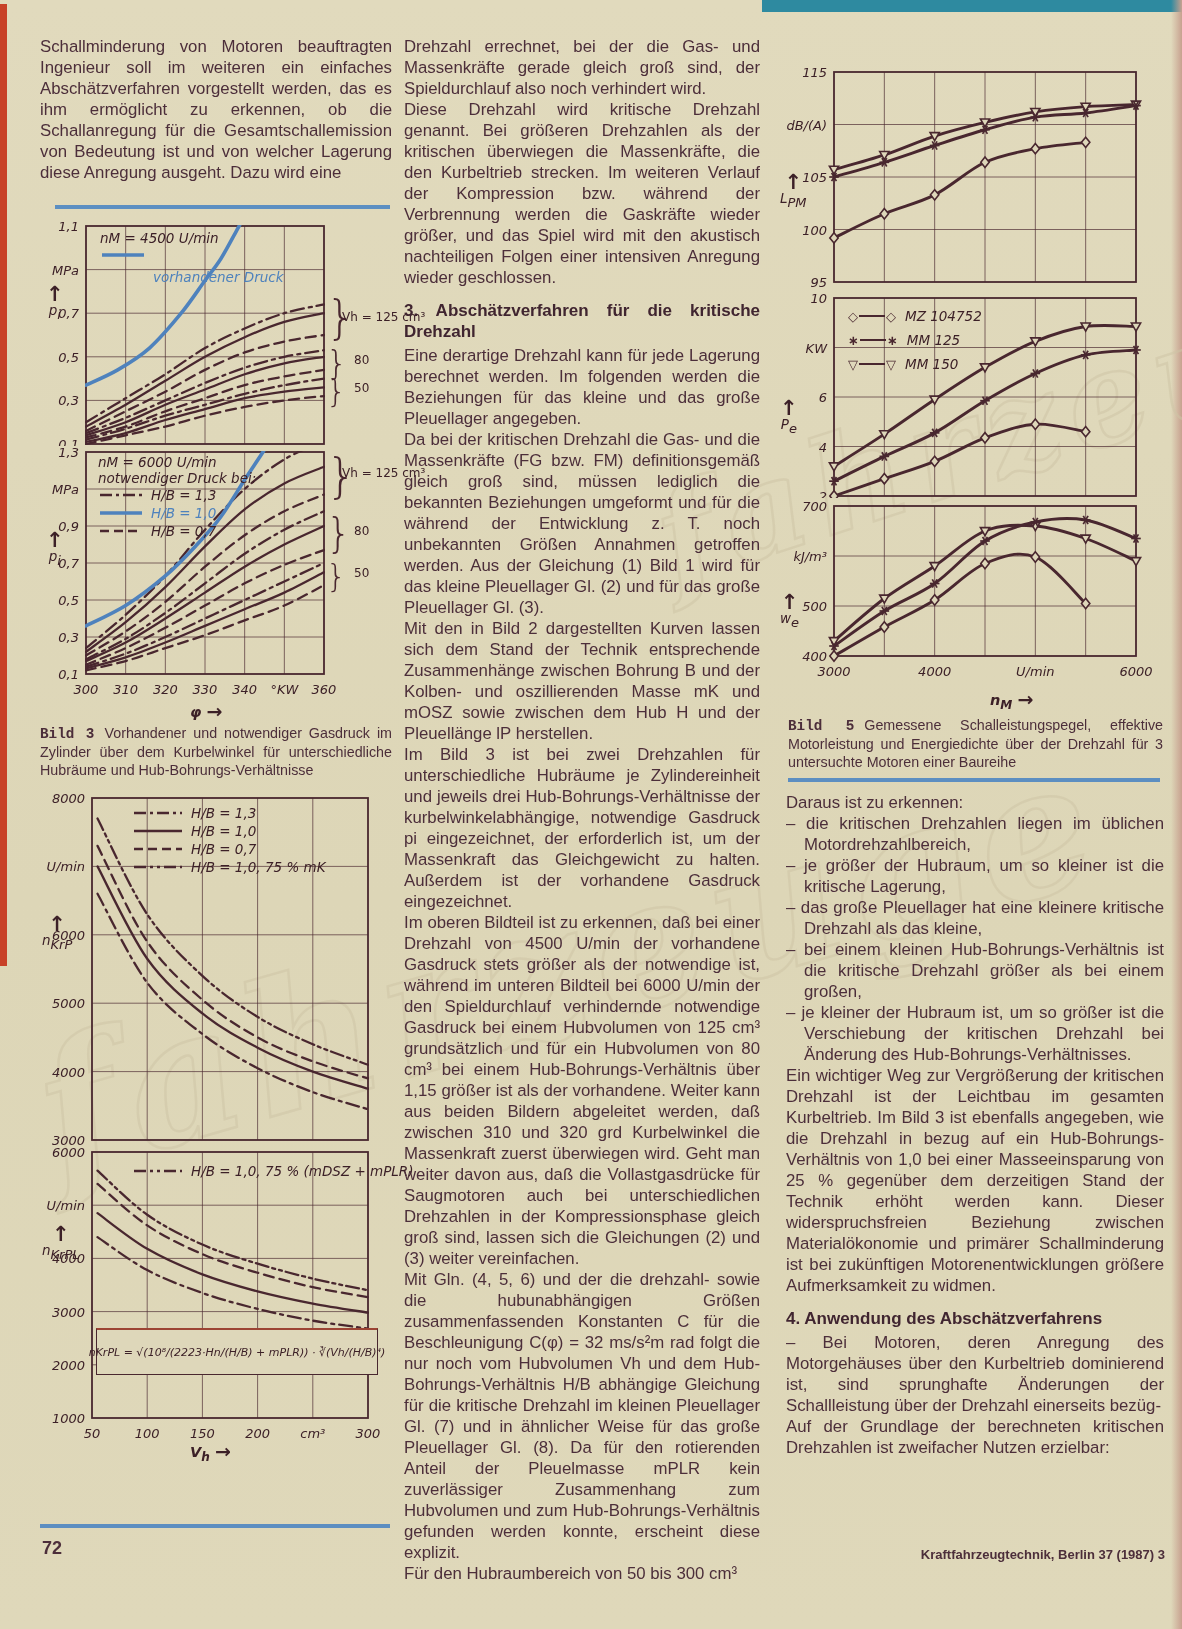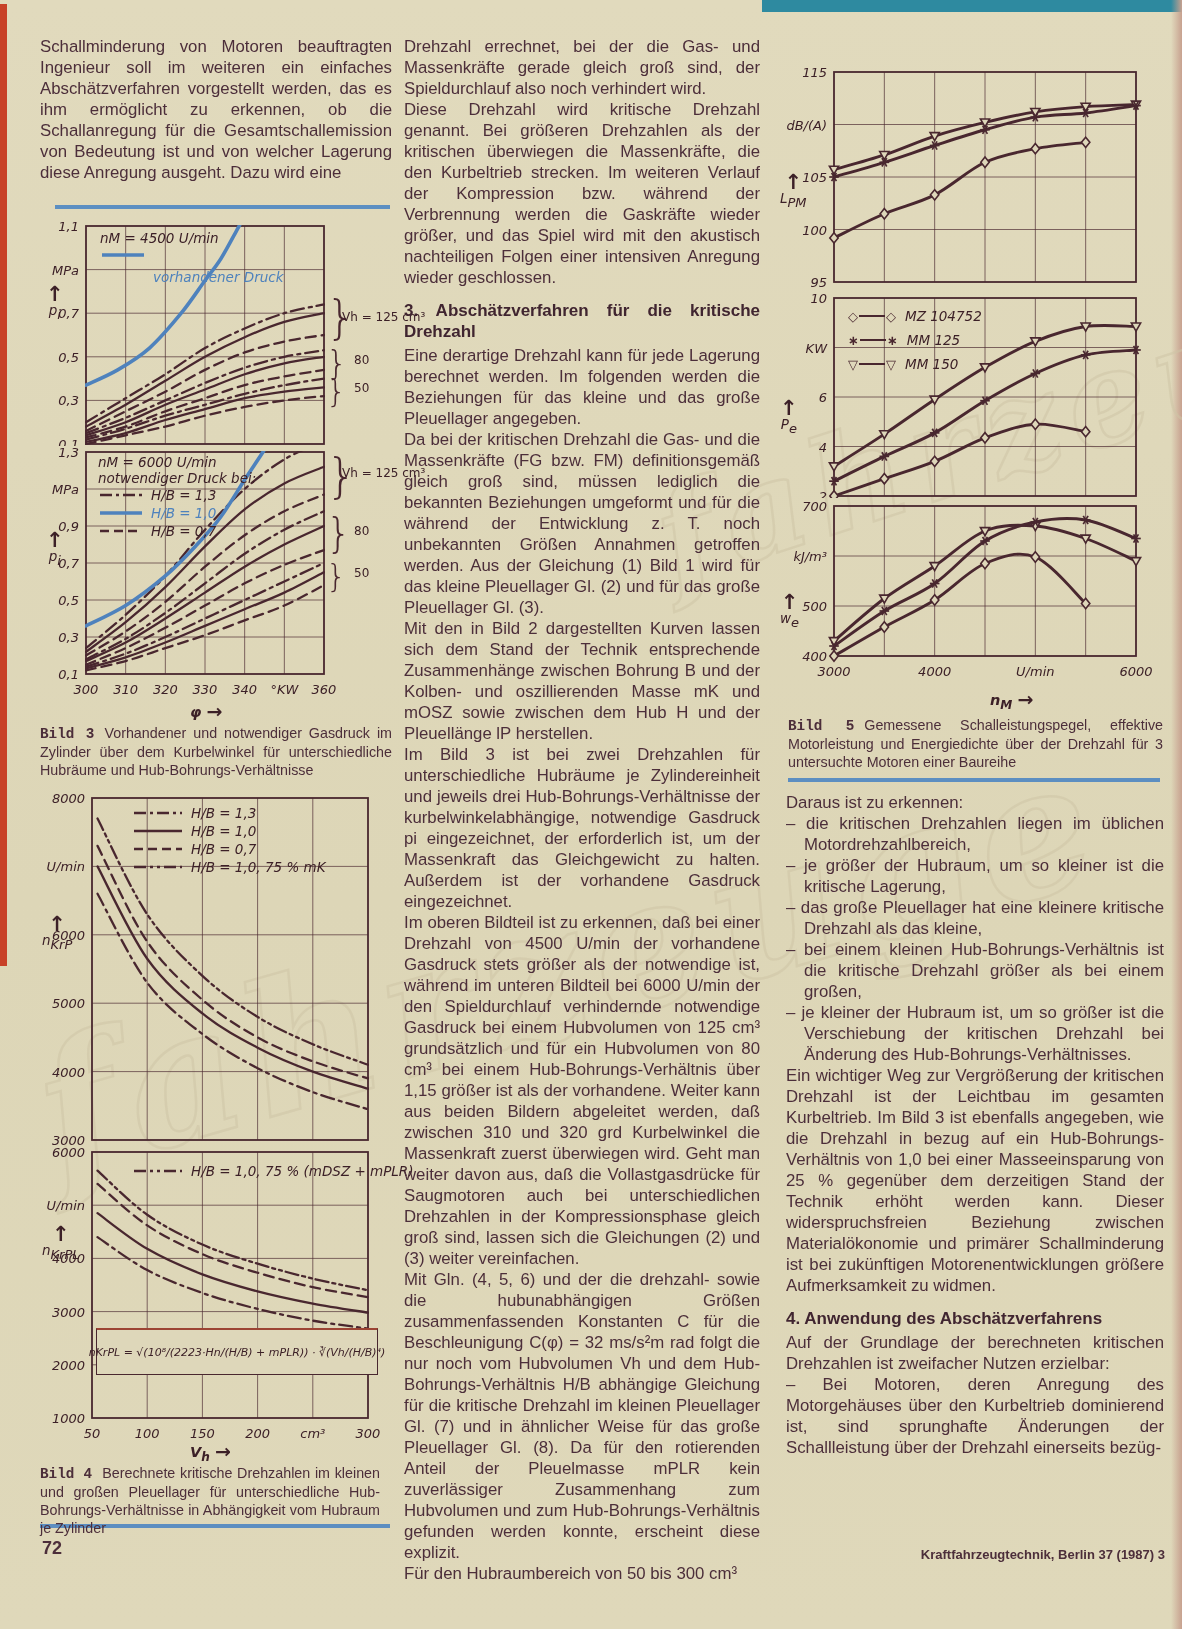--- a/index.html
+++ b/index.html
@@ -309,23 +309,20 @@
     <div class="formula" style="left:56px;top:540px;width:272px;height:40px;">
       <span>nKrPL = √(10⁸/(2223·Hn/(H/B) + mPLR)) · ∛(Vh/(H/B)⁴)</span>
     </div>
 
     <div class="xarrow" style="left:150px;top:652px;">
       <span><span>V</span><sub>h</sub></span>
       <span class="arr">→</span>
     </div>
   </div>
 
-  <div class="caption" style="left:40px;top:1464px;width:340px;">
-    <b>Bild 4</b><span>Berechnete kritische Drehzahlen im kleinen und großen Pleuellager für unterschiedliche Hub-Bohrungs-Verhältnisse in Abhängigkeit vom Hubraum je Zylinder</span>
-  </div>
   <div class="rule-blue" style="left:40px;top:1524px;width:350px;"></div>
   <div class="pagenum">72</div>
 
   <div class="col" style="left:404px;top:36px;width:356px;">
     <p>Drehzahl errechnet, bei der die Gas- und Massenkräfte gerade gleich groß sind, der Spieldurchlauf also noch verhindert wird.</p>
     <p>Diese Drehzahl wird kritische Drehzahl genannt. Bei größeren Drehzahlen als der kritischen überwiegen die Massenkräfte, die den Kurbeltrieb strecken. Im weiteren Verlauf der Kompression bzw. während der Verbrennung werden die Gaskräfte wieder größer, und das Spiel wird mit den akustisch nachteiligen Folgen einer intensiven Anregung wieder geschlossen.</p>
     <h3>3. Abschätzverfahren für die kritische Drehzahl</h3>
     <p>Eine derartige Drehzahl kann für jede Lagerung berechnet werden. Im folgenden werden die Beziehungen für das kleine und das große Pleuellager angegeben.</p>
     <p>Da bei der kritischen Drehzahl die Gas- und die Massenkräfte (FG bzw. FM) definitionsgemäß gleich groß sind, müssen lediglich die bekannten Beziehungen umgeformt und für die während der Entwicklung z. T. noch unbekannten Größen Annahmen getroffen werden. Aus der Gleichung (1) Bild 1 wird für das kleine Pleuellager Gl. (2) und für das große Pleuellager Gl. (3).</p>
     <p>Mit den in Bild 2 dargestellten Kurven lassen sich dem Stand der Technik entsprechende Zusammenhänge zwischen Bohrung B und der Kolben- und oszillierenden Masse mK und mOSZ sowie zwischen dem Hub H und der Pleuellänge lP herstellen.</p>
@@ -556,18 +553,18 @@
     <p>Daraus ist zu erkennen:</p>
     <ul class="dashlist">
       <li>– die kritischen Drehzahlen liegen im üblichen Motordrehzahlbereich,</li>
       <li>– je größer der Hubraum, um so kleiner ist die kritische Lagerung,</li>
       <li>– das große Pleuellager hat eine kleinere kritische Drehzahl als das kleine,</li>
       <li>– bei einem kleinen Hub-Bohrungs-Verhältnis ist die kritische Drehzahl größer als bei einem großen,</li>
       <li>– je kleiner der Hubraum ist, um so größer ist die Verschiebung der kritischen Drehzahl bei Änderung des Hub-Bohrungs-Verhältnisses.</li>
     </ul>
     <p>Ein wichtiger Weg zur Vergrößerung der kritischen Drehzahl ist der Leichtbau im gesamten Kurbeltrieb. Im Bild 3 ist ebenfalls angegeben, wie die Drehzahl in bezug auf ein Hub-Bohrungs-Verhältnis von 1,0 bei einer Masseeinsparung von 25 % gegenüber dem derzeitigen Stand der Technik erhöht werden kann. Dieser widerspruchsfreien Beziehung zwischen Materialökonomie und primärer Schallminderung ist bei zukünftigen Motorenentwicklungen größere Aufmerksamkeit zu widmen.</p>
     <h4>4. Anwendung des Abschätzverfahrens</h4>
+    <p>– Bei Motoren, deren Anregung des Motorgehäuses über den Kurbeltrieb dominierend ist, sind sprunghafte Änderungen der Schallleistung über der Drehzahl einerseits bezüg-</p>
     <p>Auf der Grundlage der berechneten kritischen Drehzahlen ist zweifacher Nutzen erzielbar:</p>
-    <p>– Bei Motoren, deren Anregung des Motorgehäuses über den Kurbeltrieb dominierend ist, sind sprunghafte Änderungen der Schallleistung über der Drehzahl einerseits bezüg-</p>
   </div>
 
   <div class="journal">Kraftfahrzeugtechnik, Berlin 37 (1987) 3</div>
 </div>
 
 </body></html>

